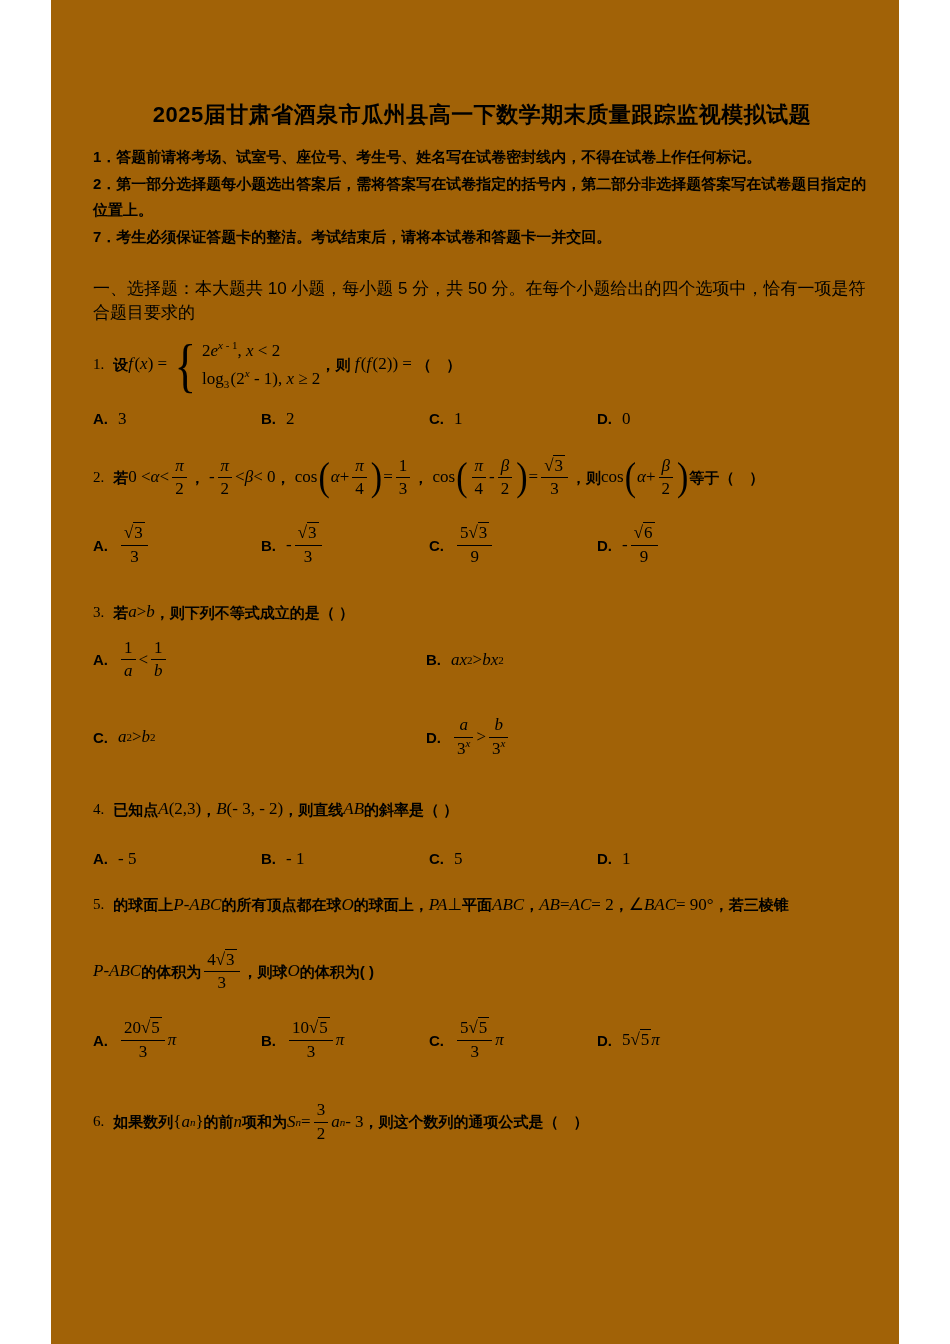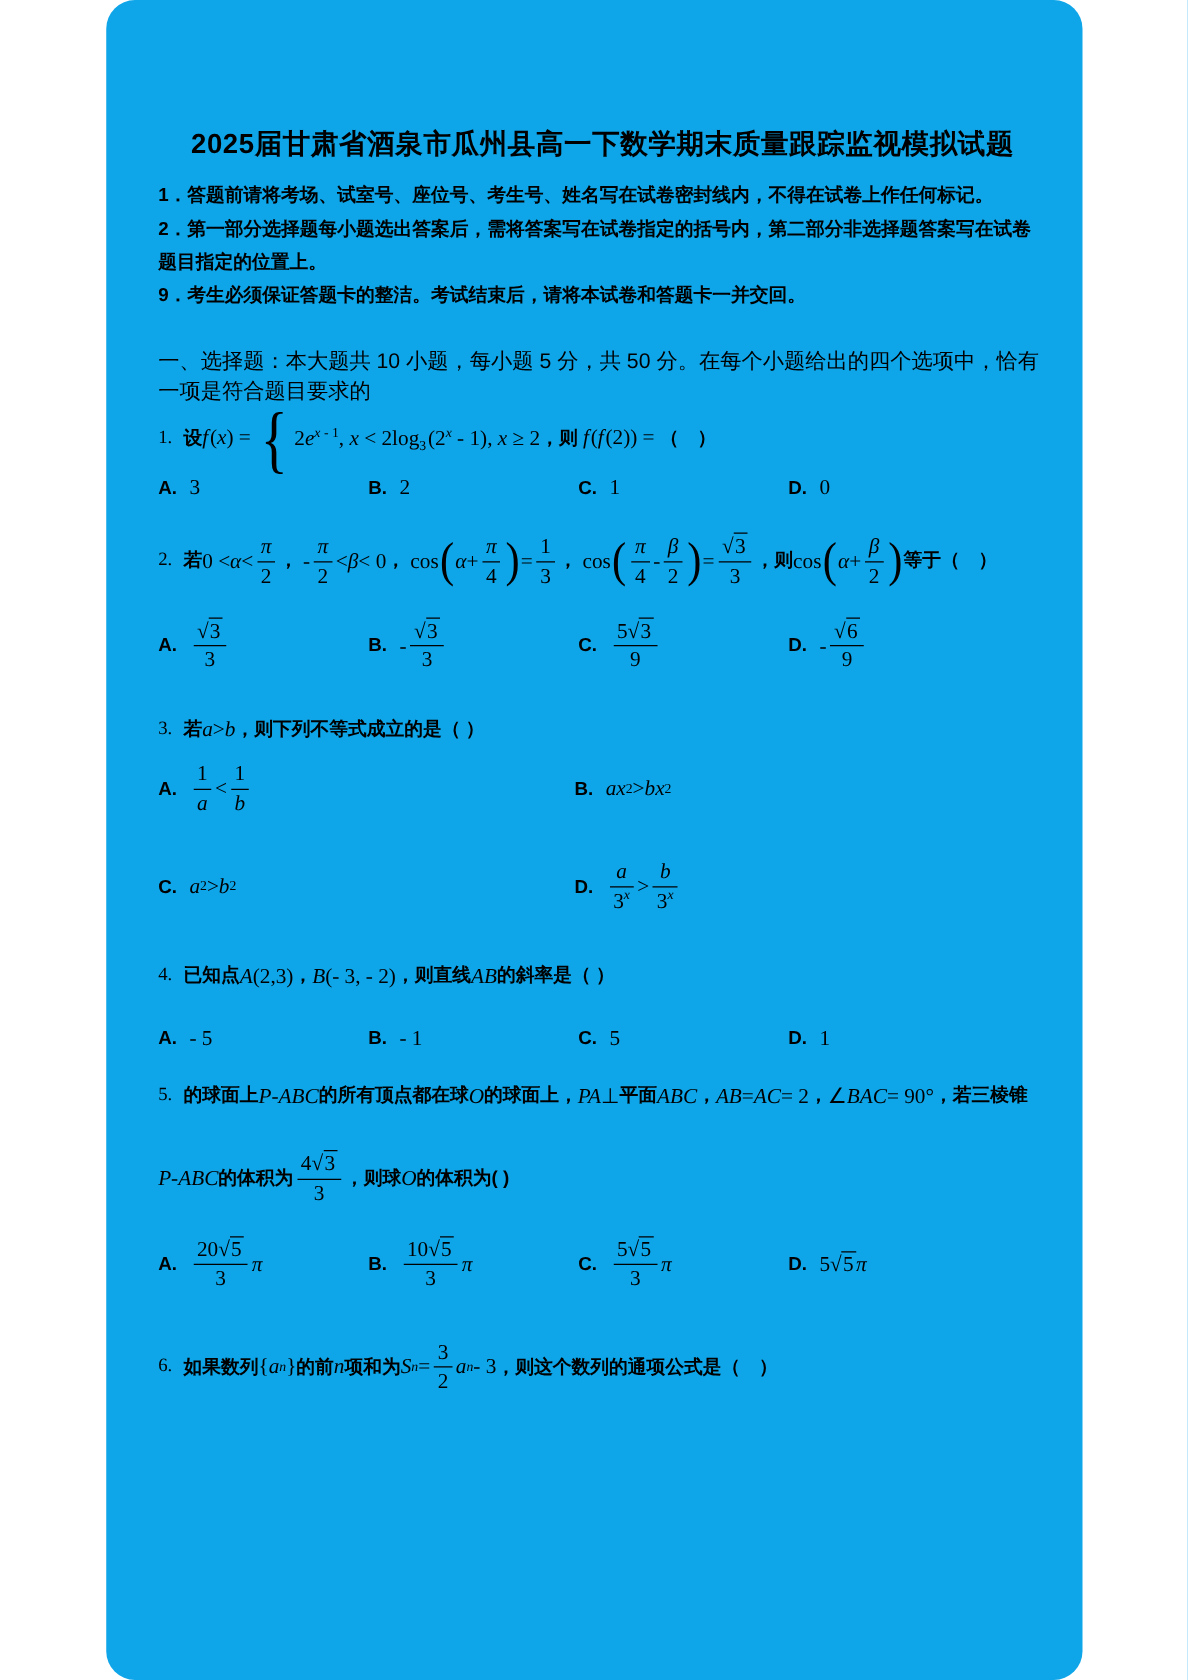--- a/index.html
+++ b/index.html
@@ -1,26 +1,25 @@
 <!DOCTYPE html>
 <html><head>
 <meta charset="utf-8">
 <style>
   * { margin:0; padding:0; box-sizing:border-box; }
   html,body { background:#ffffff; }
   .page {
     position:relative;
-    width:781px; height:1344px;
+    width:848px; height:1344px;
     margin:0 auto;
-    background:#0ea5e9;
+    background:#a16207;
     color:#000000;
     font-family:"Liberation Sans", sans-serif;
     overflow:hidden;
     padding:0 28px 0 42px;
-    border-radius:23px;
   }
   .title {
     margin-top:100px;
     text-align:center;
     font-size:22px;
     font-weight:700;
     letter-spacing:0.5px;
     color:#000;
   }
   .notice { margin-top:14px; }
@@ -61,21 +60,21 @@
     display:inline-block; font-family:"Liberation Serif", serif;
     font-size:34px; font-weight:400; line-height:0;
     vertical-align:middle; transform:scaleY(1.15); margin:0 1px;
   }
   .brc {
     display:inline-block; font-family:"Liberation Serif", serif;
     font-size:60px; font-weight:300; line-height:0;
     vertical-align:middle; transform:scaleX(0.75); margin:0 2px 0 4px;
   }
   .cases {
-    display:inline-flex; flex-direction:row; align-items:flex-start;
+    display:inline-flex; flex-direction:column; align-items:flex-start;
     vertical-align:middle; row-gap:7px; line-height:1.25; padding:2px 0;
   }
   
   .opts { display:flex; align-items:center; font-family:"Liberation Serif", serif; font-size:17px; }
   .opt { display:inline-flex; align-items:center; width:168px; }
   .opts.grid2 .opt { width:333px; }
   .opt .ol { margin-right:10px; }
   .ov { display:inline-flex; align-items:center; }
   
   .q1 { margin-top:13px; }
@@ -95,21 +94,21 @@
 </head>
 <body>
 
 <div class="page">
 
   <h1 class="title">2025届甘肃省酒泉市瓜州县高一下数学期末质量跟踪监视模拟试题</h1>
 
   <div class="notice">
     <p>1．答题前请将考场、试室号、座位号、考生号、姓名写在试卷密封线内，不得在试卷上作任何标记。</p>
     <p>2．第一部分选择题每小题选出答案后，需将答案写在试卷指定的括号内，第二部分非选择题答案写在试卷题目指定的位置上。</p>
-    <p>9．考生必须保证答题卡的整洁。考试结束后，请将本试卷和答题卡一并交回。</p>
+    <p>7．考生必须保证答题卡的整洁。考试结束后，请将本试卷和答题卡一并交回。</p>
   </div>
 
   <p class="section-header">一、选择题：本大题共 10 小题，每小题 5 分，共 50 分。在每个小题给出的四个选项中，恰有一项是符合题目要求的</p>
 
   <div class="q q1">
     <div class="stem">
       <span class="qnum">1.</span>
       <span class="stem-body"><b>设</b> <i>f</i> (<i>x</i>) = <span class="brc">{</span><span class="cases">
             <span class="case">2<i>e</i><sup><i>x</i> - 1</sup>, <i>x</i> &lt; 2</span>
             <span class="case">log<sub>3</sub> (2<sup><i>x</i></sup> - 1), <i>x</i> ≥ 2</span>

